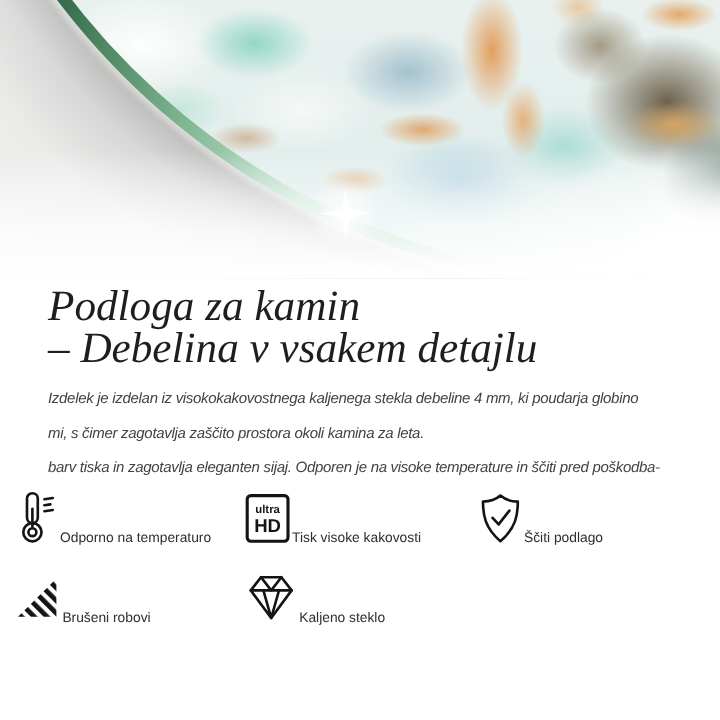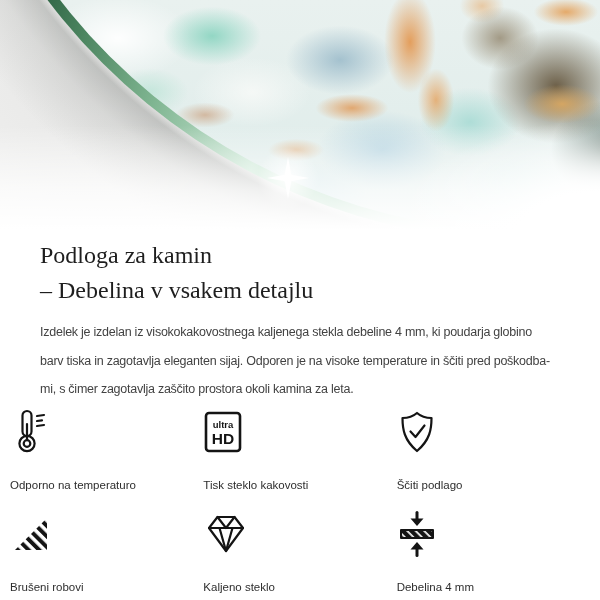--- a/index.html
+++ b/index.html
@@ -45,28 +45,28 @@
     clip-path:polygon(50% 0%,58% 42%,100% 50%,58% 58%,50% 100%,42% 58%,0% 50%,42% 42%);
     filter:drop-shadow(0 0 4px rgba(255,255,255,.95));opacity:.97;}
   .hero-fade{position:absolute;inset:0;
     background:
       radial-gradient(300px 170px at 100% 103%, #fff 28%, rgba(255,255,255,0) 70%),
       linear-gradient(to bottom, rgba(255,255,255,0) 54%, rgba(255,255,255,.72) 82%, #fff 99%);}
 
   
   .content{padding:0 40px;}
   .title{font-family:"Liberation Serif",serif;font-weight:400;color:#1e1e1e;
-    font-size:24px;line-height:35px;margin-top:6px;}
-  .desc{margin-top:10px;color:#424242;font-size:12.5px;line-height:28.5px;letter-spacing:-0.25px;}
+    font-size:36px;line-height:35px;margin-top:6px;font-style:italic;}
+  .desc{margin-top:10px;color:#424242;font-size:12.5px;line-height:28.5px;letter-spacing:-0.25px;font-style:italic;}
   .desc div{white-space:nowrap;}
 
   
   .features{display:grid;grid-template-columns:repeat(3,1fr);row-gap:20px;
     margin:5px 10px 0 10px;}
-  .feature{display:flex;flex-direction:column;align-items:flex-start;}
+  .feature{display:flex;flex-direction:row;align-items:flex-end;}
   .icon-box{height:46px;display:flex;align-items:center;justify-content:center;}
   .feature-label{margin-top:24px;font-size:11.5px;color:#2e2e2e;letter-spacing:0;}
   svg.ic{stroke:#141414;fill:none;stroke-width:2.2;stroke-linecap:round;stroke-linejoin:round;}
   svg.ic .fill{fill:#141414;stroke:none;}
   svg.ic text{stroke:none;fill:#141414;font-family:"Liberation Sans",sans-serif;font-weight:bold;}
 </style>
 </head>
 <body>
 
 <div class="page">
@@ -79,22 +79,22 @@
     <div class="hero-fade"></div>
   </div>
 
   <div class="content">
     <div class="title">
       <div>Podloga za kamin</div>
       <div>– Debelina v vsakem detajlu</div>
     </div>
     <div class="desc">
       <div>Izdelek je izdelan iz visokokakovostnega kaljenega stekla debeline 4 mm, ki poudarja globino</div>
+      <div>mi, s čimer zagotavlja zaščito prostora okoli kamina za leta.</div>
       <div>barv tiska in zagotavlja eleganten sijaj. Odporen je na visoke temperature in ščiti pred poškodba-</div>
-      <div>mi, s čimer zagotavlja zaščito prostora okoli kamina za leta.</div>
     </div>
   </div>
 
   <div class="features">
 
     <div class="feature">
       <div class="icon-box">
         <svg class="ic" width="40" height="46" viewBox="0 0 40 46">
           <rect x="12.5" y="2" width="9" height="25" rx="4.5"></rect>
           <circle cx="17" cy="34.5" r="7.6"></circle>
@@ -109,21 +109,21 @@
     </div>
 
     <div class="feature">
       <div class="icon-box">
         <svg class="ic" width="40" height="44" viewBox="0 0 40 44">
           <rect x="3" y="3" width="34" height="38" rx="3" stroke-width="2.6"></rect>
           <text x="20" y="17.5" text-anchor="middle" font-size="9.5">ultra</text>
           <text x="20" y="33.5" text-anchor="middle" font-size="15.5">HD</text>
         </svg>
       </div>
-      <div class="feature-label">Tisk steklo kakovosti</div>
+      <div class="feature-label">Tisk visoke kakovosti</div>
     </div>
 
     <div class="feature">
       <div class="icon-box">
         <svg class="ic" width="40" height="44" viewBox="0 0 40 44">
           <path d="M20 3 C24 6.5 29.5 8 34.5 8 C34.5 19 33 30 20 41 C7 30 5.5 19 5.5 8 C10.5 8 16 6.5 20 3 Z"></path>
           <path d="M13.5 21.5 L18.5 27 L27.5 15.5"></path>
         </svg>
       </div>
       <div class="feature-label">Ščiti podlago</div>
@@ -148,32 +148,15 @@
         <svg class="ic" width="46" height="40" viewBox="0 0 46 40" stroke-width="2">
           <path d="M6 14 L14.5 3 L31.5 3 L40 14 L23 37 Z"></path>
           <path d="M6 14 L40 14"></path>
           <path d="M14.5 3 L23 14 L31.5 3"></path>
           <path d="M16.5 14 L23 37 M29.5 14 L23 37"></path>
         </svg>
       </div>
       <div class="feature-label">Kaljeno steklo</div>
     </div>
 
-    <div class="feature">
-      <div class="icon-box">
-        <svg class="ic" width="40" height="46" viewBox="0 0 40 46">
-          <defs>
-            <pattern id="hatchB" width="6" height="6" patternUnits="userSpaceOnUse" patternTransform="rotate(-45)">
-              <rect x="0" y="0" width="3.2" height="6" fill="#141414"></rect>
-            </pattern>
-          </defs>
-          <line x1="20" y1="1.5" x2="20" y2="8" stroke-width="3"></line>
-          <polygon class="fill" points="13.5,7.5 26.5,7.5 20,15"></polygon>
-          <rect x="4" y="19" width="32" height="8" fill="url(#hatchB)" stroke="#141414" stroke-width="2"></rect>
-          <polygon class="fill" points="13.5,38.5 26.5,38.5 20,31"></polygon>
-          <line x1="20" y1="38" x2="20" y2="44.5" stroke-width="3"></line>
-        </svg>
-      </div>
-      <div class="feature-label">Debelina 4 mm</div>
-    </div>
 
   </div>
 </div>
 
 </body></html>

